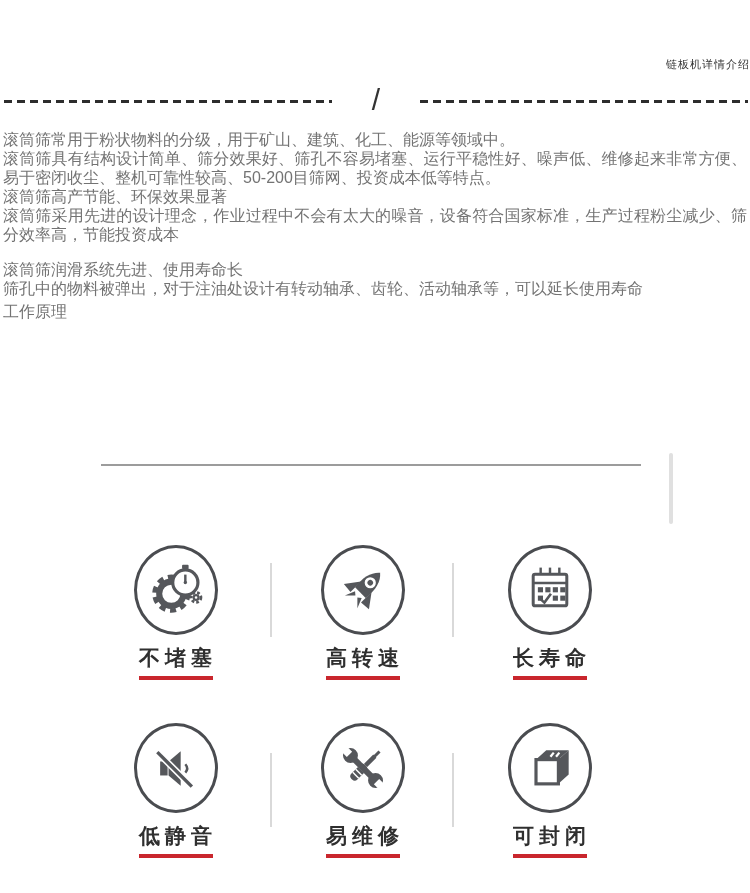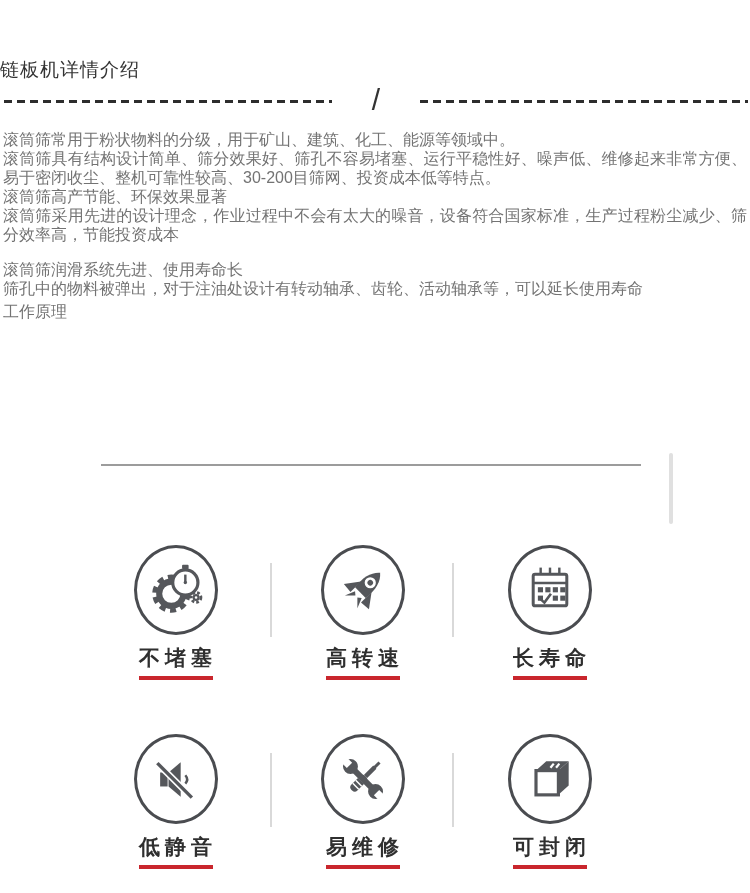--- a/index.html
+++ b/index.html
@@ -13,21 +13,21 @@
     width:750px;height:893px;
     font-family:"Liberation Sans","DejaVu Sans",sans-serif;
     color:var(--text);
     overflow:hidden;
   }
   .page{position:relative;width:750px;height:893px;background:#fff;}
 
   
   .page-title{
     position:absolute;top:57px;left:0;width:100%;
-    text-align:left;font-size:19px;letter-spacing:1px;color:#333;
+    text-align:right;font-size:11px;letter-spacing:1px;color:#333;
   }
   .title-divider{
     position:absolute;top:86px;left:4px;right:2px;height:30px;
     display:flex;align-items:center;
   }
   .dash-seg{
     flex:1;height:3px;
     background:repeating-linear-gradient(90deg,#2d2d2d 0 8px,transparent 8px 13px);
   }
   .slash{
@@ -53,21 +53,21 @@
     background:#9c9c9c;
   }
   .scrollbar-thumb{
     position:absolute;top:453px;left:669px;width:4px;height:71px;
     background:#e0e0e0;border-radius:2px;
   }
 
   
   .features{
     position:absolute;top:545px;left:82px;
-    display:grid;grid-template-columns:187px 187px 187px;row-gap:54px;
+    display:grid;grid-template-columns:187px 187px 187px;row-gap:43px;
   }
   .feature{
     display:flex;flex-direction:column;align-items:center;
   }
   .feature-circle{
     width:84px;height:90px;border:3px solid #4a4c50;border-radius:50%;
     display:flex;align-items:center;justify-content:center;
     background:#fff;color:var(--icon-gray);
   }
   .feature-circle svg{width:56px;height:56px;display:block;}
@@ -94,21 +94,21 @@
   <div class="page-title">链板机详情介绍</div>
 
   <div class="title-divider">
     <div class="dash-seg"></div>
     <div class="slash">/</div>
     <div class="dash-seg"></div>
   </div>
 
   <div class="content">
     <p class="p-usage">滚筒筛常用于粉状物料的分级，用于矿山、建筑、化工、能源等领域中。</p>
-    <p class="p-features">滚筒筛具有结构设计简单、筛分效果好、筛孔不容易堵塞、运行平稳性好、噪声低、维修起来非常方便、易于密闭收尘、整机可靠性较高、30-200目筛网、投资成本低等特点。</p>
+    <p class="p-features">滚筒筛具有结构设计简单、筛分效果好、筛孔不容易堵塞、运行平稳性好、噪声低、维修起来非常方便、易于密闭收尘、整机可靠性较高、50-200目筛网、投资成本低等特点。</p>
     <div class="sec1">
       <p>滚筒筛高产节能、环保效果显著</p>
       <p>滚筒筛采用先进的设计理念，作业过程中不会有太大的噪音，设备符合国家标准，生产过程粉尘减少、筛分效率高，节能投资成本</p>
     </div>
     <div class="sec2">
       <p>滚筒筛润滑系统先进、使用寿命长</p>
       <p>筛孔中的物料被弹出，对于注油处设计有转动轴承、齿轮、活动轴承等，可以延长使用寿命</p>
     </div>
     <div class="sec3">
       <p>工作原理</p>

